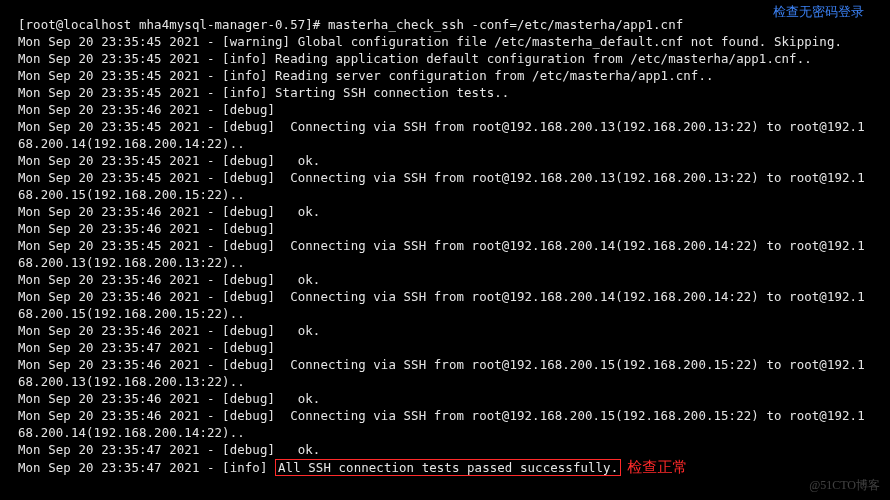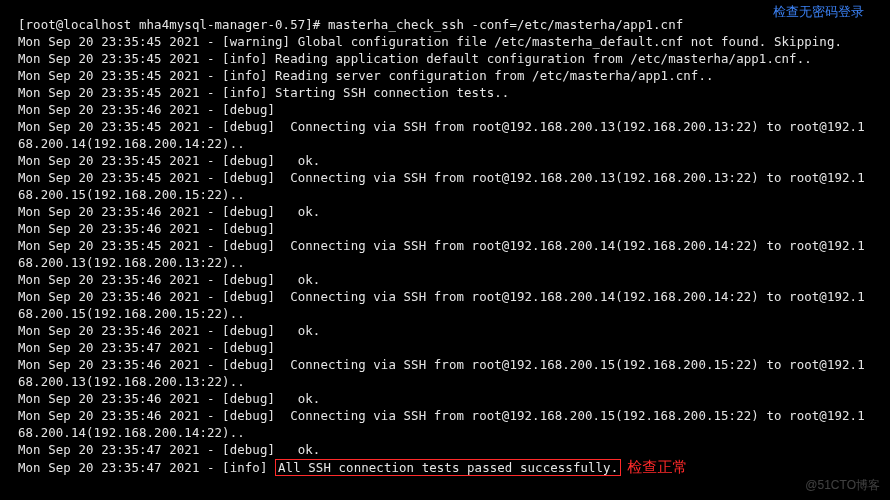--- a/index.html
+++ b/index.html
@@ -41,21 +41,21 @@
     color: #ff2a2a;
     font-family: "Microsoft YaHei", "PingFang SC", sans-serif;
     font-size: 15px;
     margin-left: 6px;
   }
   .watermark {
     position: absolute;
     right: 10px;
     bottom: 6px;
     color: rgba(255,255,255,0.25);
-    font-family: Liberation Sans, sans-serif;
+    font-family: Liberation Serif, serif;
     font-size: 12px;
     pointer-events: none;
   }
 </style>
 </head>
 <body>
 
 <pre class="terminal"><span class="line">[root@localhost mha4mysql-manager-0.57]# masterha_check_ssh -conf=/etc/masterha/app1.cnf</span><span id="log-lines"><span class="line">Mon Sep 20 23:35:45 2021 - [warning] Global configuration file /etc/masterha_default.cnf not found. Skipping.</span><span class="line">Mon Sep 20 23:35:45 2021 - [info] Reading application default configuration from /etc/masterha/app1.cnf..</span><span class="line">Mon Sep 20 23:35:45 2021 - [info] Reading server configuration from /etc/masterha/app1.cnf..</span><span class="line">Mon Sep 20 23:35:45 2021 - [info] Starting SSH connection tests..</span><span class="line">Mon Sep 20 23:35:46 2021 - [debug]</span><span class="line">Mon Sep 20 23:35:45 2021 - [debug]  Connecting via SSH from root@192.168.200.13(192.168.200.13:22) to root@192.168.200.14(192.168.200.14:22)..</span><span class="line">Mon Sep 20 23:35:45 2021 - [debug]   ok.</span><span class="line">Mon Sep 20 23:35:45 2021 - [debug]  Connecting via SSH from root@192.168.200.13(192.168.200.13:22) to root@192.168.200.15(192.168.200.15:22)..</span><span class="line">Mon Sep 20 23:35:46 2021 - [debug]   ok.</span><span class="line">Mon Sep 20 23:35:46 2021 - [debug]</span><span class="line">Mon Sep 20 23:35:45 2021 - [debug]  Connecting via SSH from root@192.168.200.14(192.168.200.14:22) to root@192.168.200.13(192.168.200.13:22)..</span><span class="line">Mon Sep 20 23:35:46 2021 - [debug]   ok.</span><span class="line">Mon Sep 20 23:35:46 2021 - [debug]  Connecting via SSH from root@192.168.200.14(192.168.200.14:22) to root@192.168.200.15(192.168.200.15:22)..</span><span class="line">Mon Sep 20 23:35:46 2021 - [debug]   ok.</span><span class="line">Mon Sep 20 23:35:47 2021 - [debug]</span><span class="line">Mon Sep 20 23:35:46 2021 - [debug]  Connecting via SSH from root@192.168.200.15(192.168.200.15:22) to root@192.168.200.13(192.168.200.13:22)..</span><span class="line">Mon Sep 20 23:35:46 2021 - [debug]   ok.</span><span class="line">Mon Sep 20 23:35:46 2021 - [debug]  Connecting via SSH from root@192.168.200.15(192.168.200.15:22) to root@192.168.200.14(192.168.200.14:22)..</span><span class="line">Mon Sep 20 23:35:47 2021 - [debug]   ok.</span></span><span class="line"><span>Mon Sep 20 23:35:47 2021 - [info] </span><span class="result-box">All SSH connection tests passed successfully.</span><span class="annot-inline">检查正常</span></span></pre>
 
 <div class="annot-right">检查无密码登录</div>

